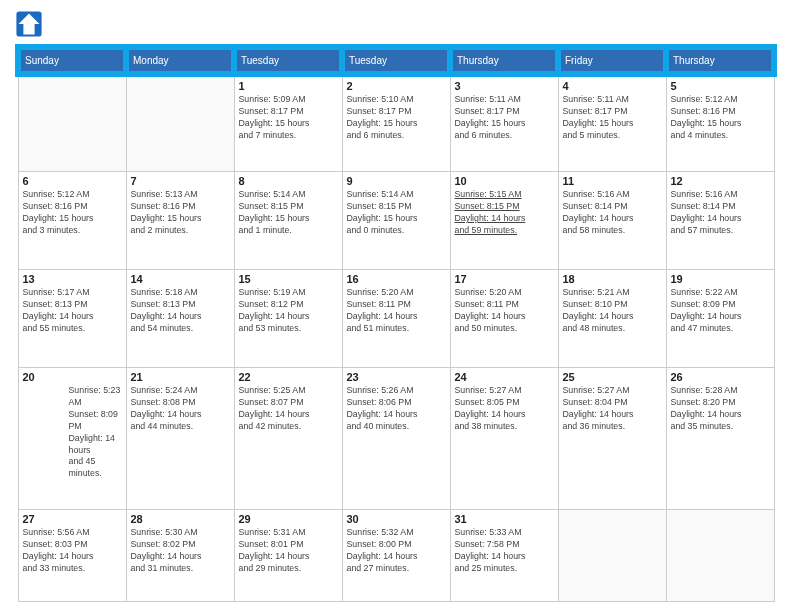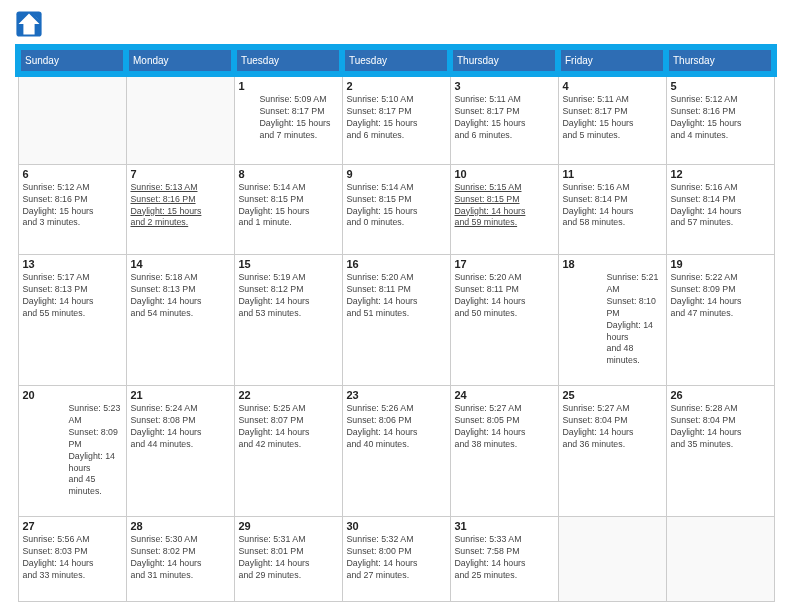--- a/index.html
+++ b/index.html
@@ -128,21 +128,21 @@
           <th>Friday</th>
           <th>Thursday</th>
         </tr>
     </thead>
     <tbody id="calendar-body">
     <tr>
           <td class="empty-cell"></td>
           <td class="empty-cell"></td>
           <td>
             <div class="day-number">1</div>
-            <div class="day-info" style="white-space: pre-line; margin-left: 21px;">Sunrise: 5:09 AM
+            <div class="day-info" style="white-space: pre-line;">Sunrise: 5:09 AM
 Sunset: 8:17 PM
 Daylight: 15 hours
 and 7 minutes.</div>
           </td>
           <td>
             <div class="day-number">2</div>
             <div class="day-info" style="white-space: pre-line;">Sunrise: 5:10 AM
 Sunset: 8:17 PM
 Daylight: 15 hours
 and 6 minutes.</div>
@@ -172,21 +172,21 @@
         <tr>
           <td>
             <div class="day-number">6</div>
             <div class="day-info" style="white-space: pre-line;">Sunrise: 5:12 AM
 Sunset: 8:16 PM
 Daylight: 15 hours
 and 3 minutes.</div>
           </td>
           <td>
             <div class="day-number">7</div>
-            <div class="day-info" style="white-space: pre-line; text-decoration: underline;">Sunrise: 5:13 AM
+            <div class="day-info" style="white-space: pre-line;">Sunrise: 5:13 AM
 Sunset: 8:16 PM
 Daylight: 15 hours
 and 2 minutes.</div>
           </td>
           <td>
             <div class="day-number">8</div>
             <div class="day-info" style="white-space: pre-line;">Sunrise: 5:14 AM
 Sunset: 8:15 PM
 Daylight: 15 hours
 and 1 minute.</div>
@@ -251,21 +251,21 @@
           </td>
           <td>
             <div class="day-number">17</div>
             <div class="day-info" style="white-space: pre-line;">Sunrise: 5:20 AM
 Sunset: 8:11 PM
 Daylight: 14 hours
 and 50 minutes.</div>
           </td>
           <td>
             <div class="day-number">18</div>
-            <div class="day-info" style="white-space: pre-line; margin-left: 44px;">Sunrise: 5:21 AM
+            <div class="day-info" style="white-space: pre-line;">Sunrise: 5:21 AM
 Sunset: 8:10 PM
 Daylight: 14 hours
 and 48 minutes.</div>
           </td>
           <td>
             <div class="day-number">19</div>
             <div class="day-info" style="white-space: pre-line;">Sunrise: 5:22 AM
 Sunset: 8:09 PM
 Daylight: 14 hours
 and 47 minutes.</div>
@@ -310,21 +310,21 @@
           <td>
             <div class="day-number">25</div>
             <div class="day-info" style="white-space: pre-line;">Sunrise: 5:27 AM
 Sunset: 8:04 PM
 Daylight: 14 hours
 and 36 minutes.</div>
           </td>
           <td>
             <div class="day-number">26</div>
             <div class="day-info" style="white-space: pre-line;">Sunrise: 5:28 AM
-Sunset: 8:04 PM
+Sunset: 8:20 PM
 Daylight: 14 hours
 and 35 minutes.</div>
           </td>
         </tr>
         <tr>
           <td>
             <div class="day-number">27</div>
             <div class="day-info" style="white-space: pre-line;">Sunrise: 5:56 AM
 Sunset: 8:03 PM
 Daylight: 14 hours

